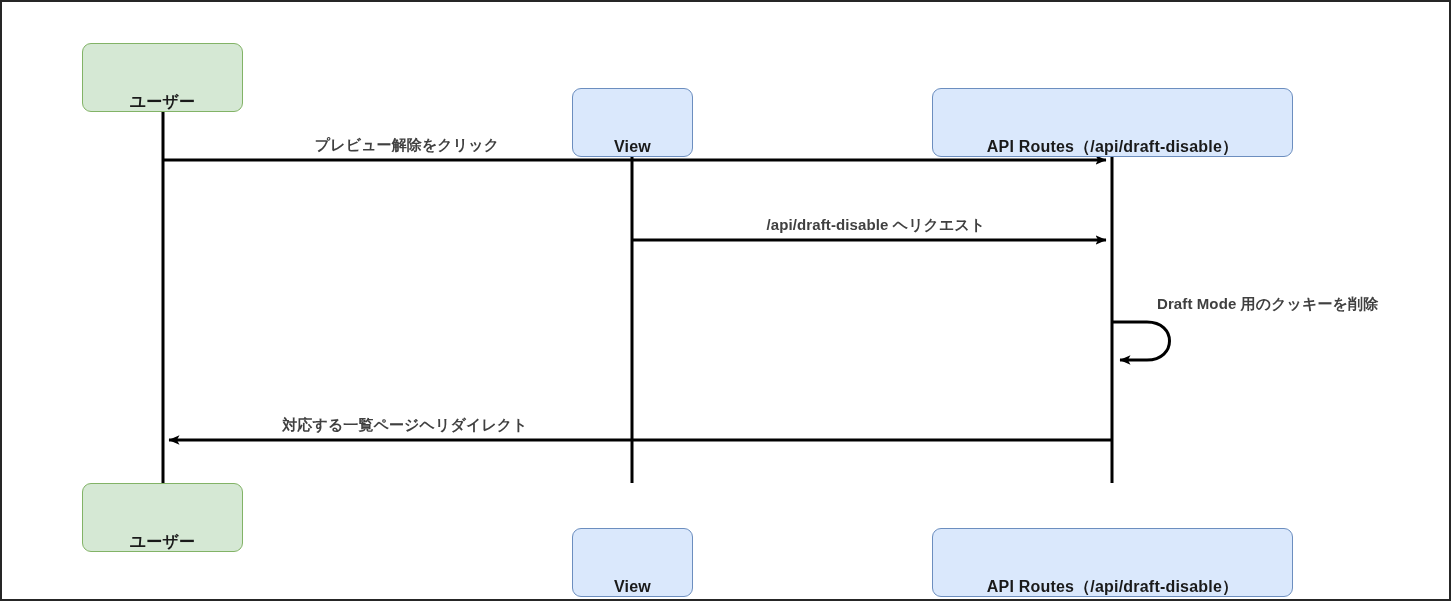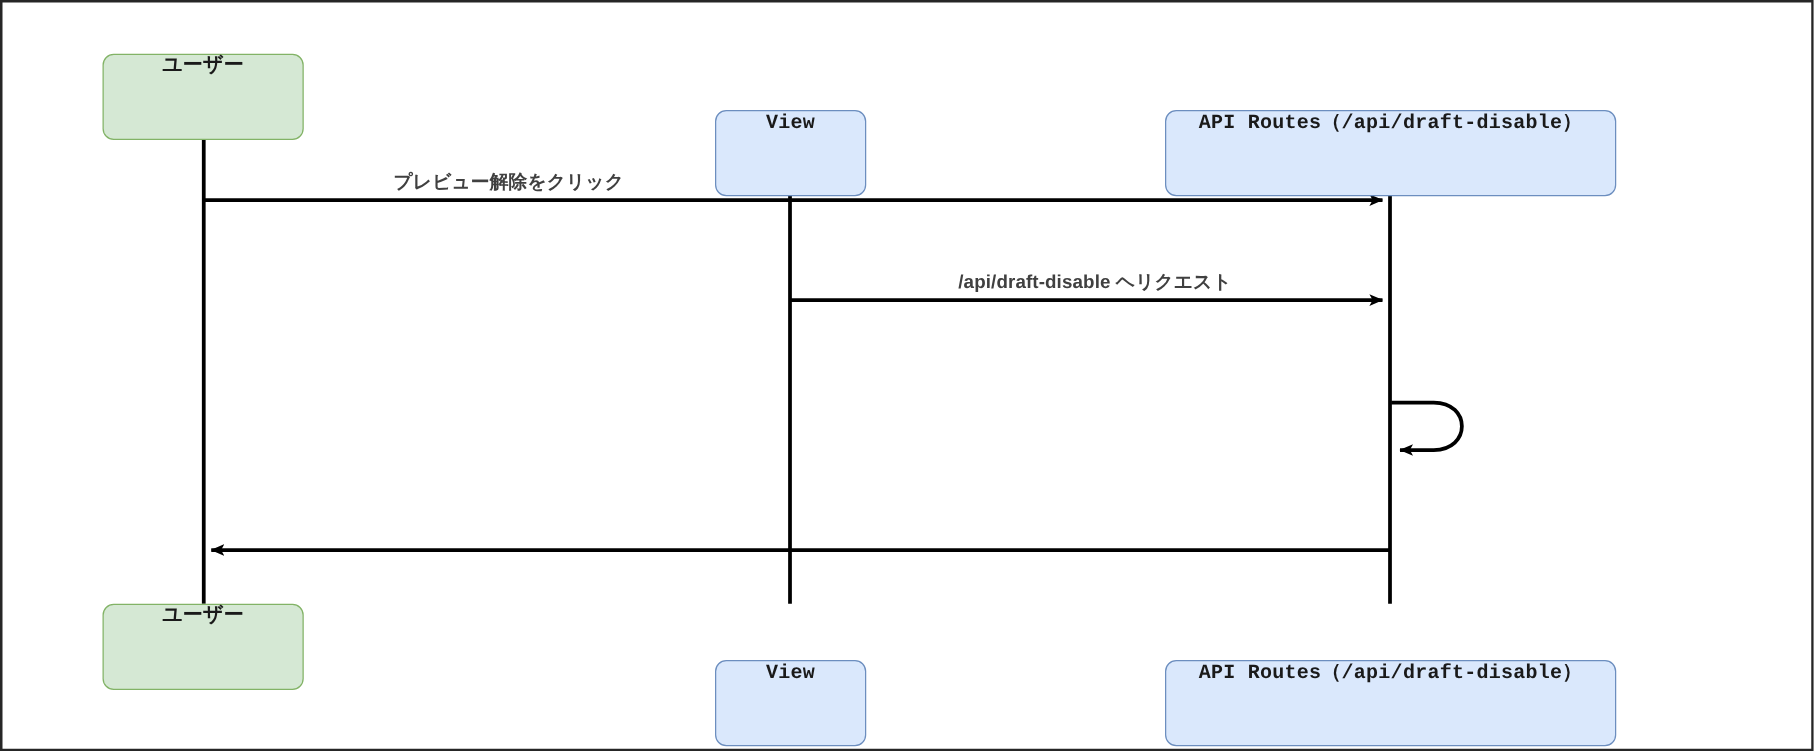--- a/index.html
+++ b/index.html
@@ -25,30 +25,29 @@
     top: 0;
     width: 1451px;
     height: 601px;
     display: block;
   }
   .node-box {
     position: absolute;
     box-sizing: border-box;
     border-radius: 9px;
     display: flex;
-    align-items: flex-start;
+    align-items: flex-end;
     justify-content: center;
     text-align: center;
     font-weight: bold;
     font-size: 16px;
     color: #1a1a1a;
     letter-spacing: 0.2px;
     line-height: 1.2;
     user-select: none;
-    font-family: Liberation Mono, monospace;
   }
   .node-actor {
     background: #d5e8d4;
     border: 1.6px solid #82b366;
   }
   .node-component {
     background: #dae8fc;
     border: 1.6px solid #6c8ebf;
     margin-top: 45px;
   }
@@ -124,15 +123,17 @@
   </div>
 
   <div class="node-box node-component" style="left:930px; top:481px; width:361px; height:69px;">
     <span>API Routes（/api/draft-disable）</span>
   </div>
 
   <div class="msg-label center" style="left:405px; top:134px;">プレビュー解除をクリック</div>
 
   <div class="msg-label center" style="left:874px; top:214px;">/api/draft-disable ヘリクエスト</div>
 
+  <div class="msg-label" style="left:1155px; top:293px;">Draft Mode 用のクッキーを削除</div>
 
+  <div class="msg-label center" style="left:403px; top:414px;">対応する一覧ページヘリダイレクト</div>
 
 </div>
 
 </body></html>

